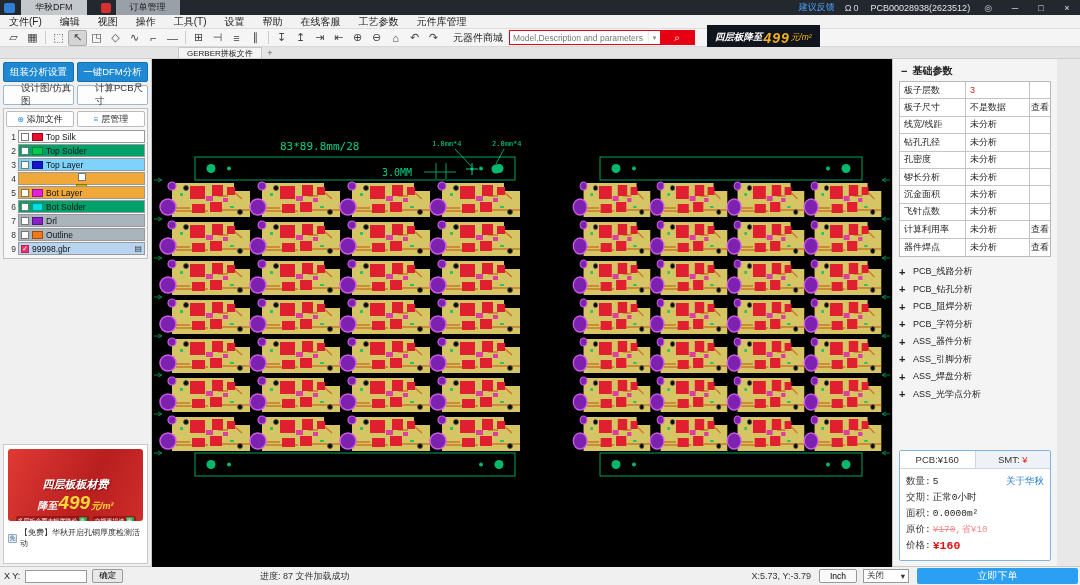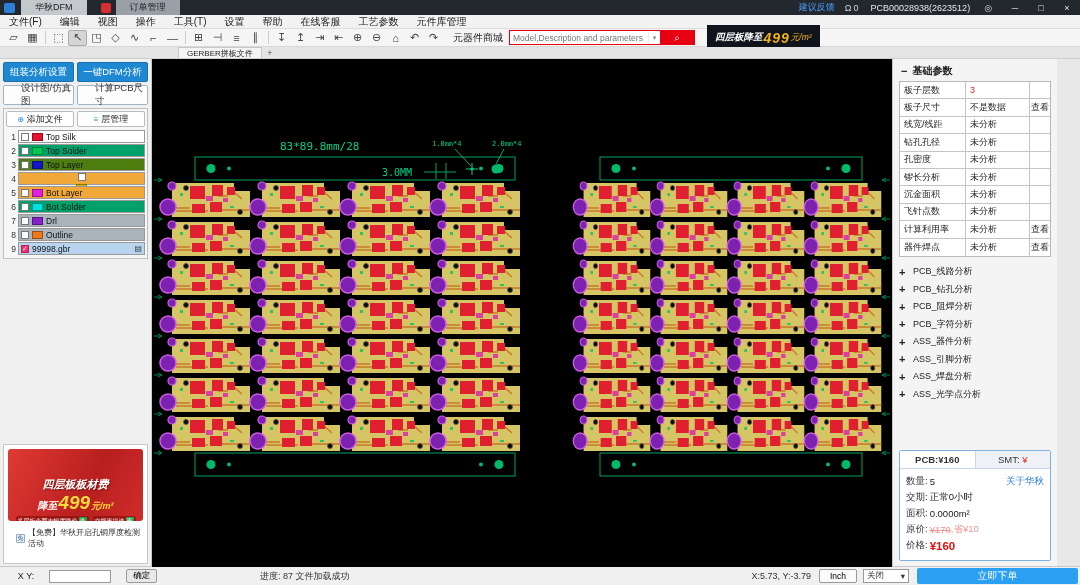--- a/index.html
+++ b/index.html
@@ -70,21 +70,21 @@
   .adcard { border:1px solid #c8c8c8; background:#fff; margin-bottom:2px; }
   .adimg { margin:4px; height:72px; background:linear-gradient(115deg,#e03a34,#b81f1f 60%,#cf2d2a); border-radius:3px; color:#fff; display:flex; flex-direction:column; align-items:center; justify-content:center; overflow:hidden; }
   .adl1 { font-size:11px; font-weight:bold; font-style:italic; text-shadow:1px 1px 1px #7a0f0f;margin-top:48px; }
   .adl2 { font-size:10px; font-weight:bold; font-style:italic; display:flex; align-items:baseline; }
   .adl2 .big { font-size:19px; color:#ffd83c; margin:0 1px; }
   .adl2 .un { font-size:9px; color:#ffd83c; }
   .adbadges { display:flex; gap:4px; margin-top:2px; }
   .adbadge { background:rgba(120,10,10,.55); border-radius:2px; font-size:6px; padding:1px 2px; display:flex; align-items:center; gap:1px; white-space:nowrap; }
   .adtag { background:#28a34c; color:#fff; font-size:6px; padding:0 1px; border-radius:1px; }
   .adcta { margin-top:3px; background:#fff; color:#d42b2b; border-radius:7px; font-size:7.5px; padding:1px 10px; font-weight:bold; cursor:pointer; }
-  .newsrow { display:flex; align-items:center; gap:3px; padding:2px 4px 14px 12px; font-size:8px; color:#333; }
+  .newsrow { display:flex; align-items:center; gap:3px; padding:2px 4px 14px 4px; font-size:8px; color:#333; }
   .newsico { width:9px; height:9px; background:#e8eef5; border:1px solid #9ab; border-radius:1px; font-size:6px; color:#369; display:flex; align-items:center; justify-content:center; flex:0 0 auto; }
 
   
   .canvas { width:740px; background:#000; position:relative; flex:0 0 auto; }
   svg text { font-family:"DejaVu Sans Mono","Liberation Mono",monospace; }
 
   
   .right { width:165px; background:#f4f4f4; border-left:1px solid #c8c8c8; display:flex; flex-direction:column; padding:3px 6px 2px 6px; }
   .rheader { display:flex; align-items:center; gap:5px; font-size:10px; font-weight:bold; margin:2px 0 3px 2px; }
   .minus { font-weight:bold; font-size:11px; }
@@ -96,33 +96,33 @@
   .pval.red { color:#e02020; }
   .pact { cursor:pointer; justify-content:center; }
   .sections { margin-top:6px; }
   .secrow { display:flex; align-items:center; gap:6px; height:17.5px; font-size:9px; cursor:pointer; }
   .plus { font-weight:bold; font-size:11px; color:#222; width:8px; }
   .rspacer { flex:1; }
 
   .orderbox { border:1px solid #7fb2e0; background:#fff; border-radius:2px; margin-bottom:3px; }
   .otabs { display:flex; border-bottom:1px solid #c8d8e8; }
   .otab { flex:1; text-align:center; font-size:9.5px; padding:3px 0; background:#eef2f6; color:#333; cursor:pointer; }
-  .otab.active { background:#fff; font-weight:bold; border-right:1px solid #c8d8e8; }
+  .otab.active { background:#fff; font-weight:normal; border-right:1px solid #c8d8e8; }
   .otab .red { color:#e02020; }
   .obody { padding:3px 6px 5px 6px; font-size:9.5px; }
-  .oline { display:flex; align-items:center; margin:3px 0; }
+  .oline { display:flex; align-items:center; margin:3px 0;font-family:Liberation Mono, monospace; }
   .olabel { color:#333; margin-right:2px; }
   .about { margin-left:auto; color:#2b7fd4; cursor:pointer; }
   .strike { color:#f09090; text-decoration:line-through; }
   .save { color:#f09090; }
   .pricev { color:#e01010; font-weight:bold; font-size:11.5px; }
 
   
   .statusbar { height:19px; background:#f0f0f0; border-top:1px solid #c8c8c8; display:flex; align-items:center; flex:0 0 auto; }
-  .st-left { width:175px; display:flex; align-items:center; gap:15px; padding:0 4px; flex:0 0 auto;justify-content:center; }
+  .st-left { width:175px; display:flex; align-items:center; gap:5px; padding:0 4px; flex:0 0 auto; }
   .st-left label { font-size:9px; }
   .xyinput { width:62px; height:13px; border:1px solid #999; background:#fff; font-size:9px; }
   .okbtn { height:14px; background:#e8e8e8; border:1px solid #999; border-radius:2px; font-size:8.5px; padding:0 6px; cursor:pointer; }
   .st-mid { width:740px; display:flex; align-items:center; font-size:9px; color:#333; flex:0 0 auto; }
   .st-status { margin-left:85px; }
   .st-coords { margin-left:auto; margin-right:8px; }
   .inchbtn { height:14px; border:1px solid #999; background:#fafafa; border-radius:2px; font-size:8.5px; padding:0 10px; margin-right:6px; cursor:pointer; }
   .closedd { height:14px; border:1px solid #999; background:#fff; font-size:8.5px; padding:0 3px; width:46px; display:flex; align-items:center; justify-content:space-between; margin-right:6px; cursor:pointer; }
   .st-right { width:165px; padding:0 2px; flex:0 0 auto; }
   .orderbtn { width:100%; height:16px; background:#2b9ff2; color:#fff; border:none; border-radius:2px; font-size:10px; cursor:pointer; font-family:"Liberation Sans",sans-serif; }
@@ -243,21 +243,21 @@
             <div class="lrow">
               <span class="lnum">2</span>
               <div class="lbody" style="background: rgb(0, 160, 106);">
                 <span class="cb"></span>
                 <span class="swatch" style="background: rgb(0, 200, 83);"></span>
                 <span class="lname">Top Solder</span>
               </div>
             </div>
             <div class="lrow">
               <span class="lnum">3</span>
-              <div class="lbody" style="background: #4d7c0f;">
+              <div class="lbody" style="background: #7dd3fc;">
                 <span class="cb"></span>
                 <span class="swatch" style="background: rgb(20, 20, 204);"></span>
                 <span class="lname">Top Layer</span>
               </div>
             </div>
             <div class="lrow">
               <span class="lnum">4</span>
               <div class="lbody" style="background: rgb(240, 168, 56); flex-direction: column;">
                 <span class="cb"></span>
                 <span class="swatch" style="background: rgb(200, 180, 0);"></span>

